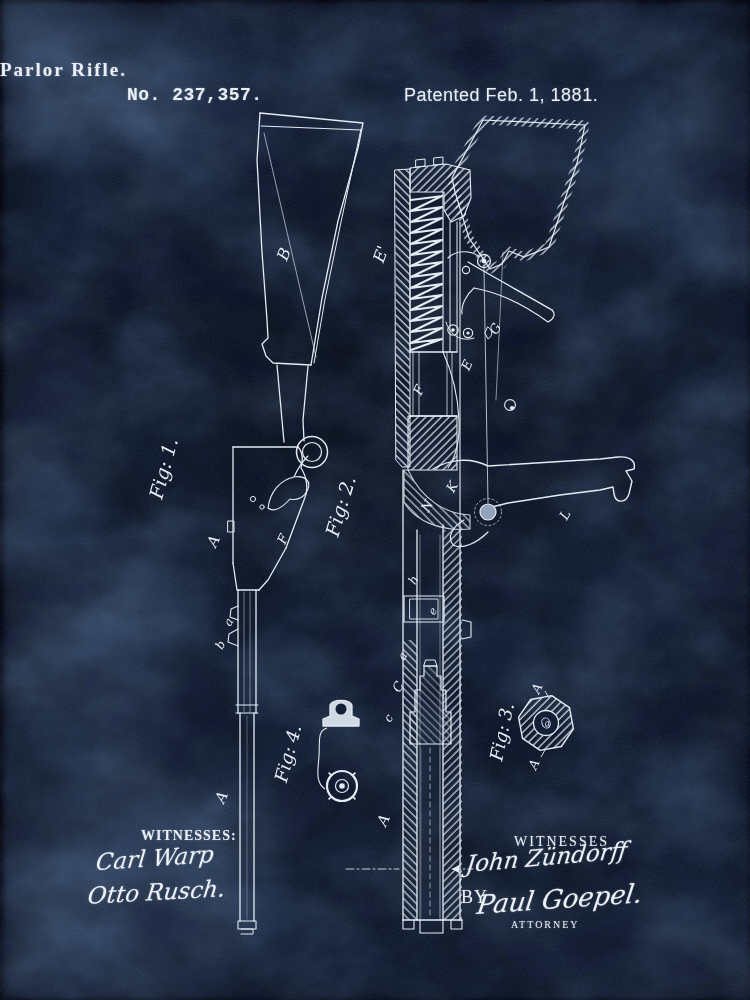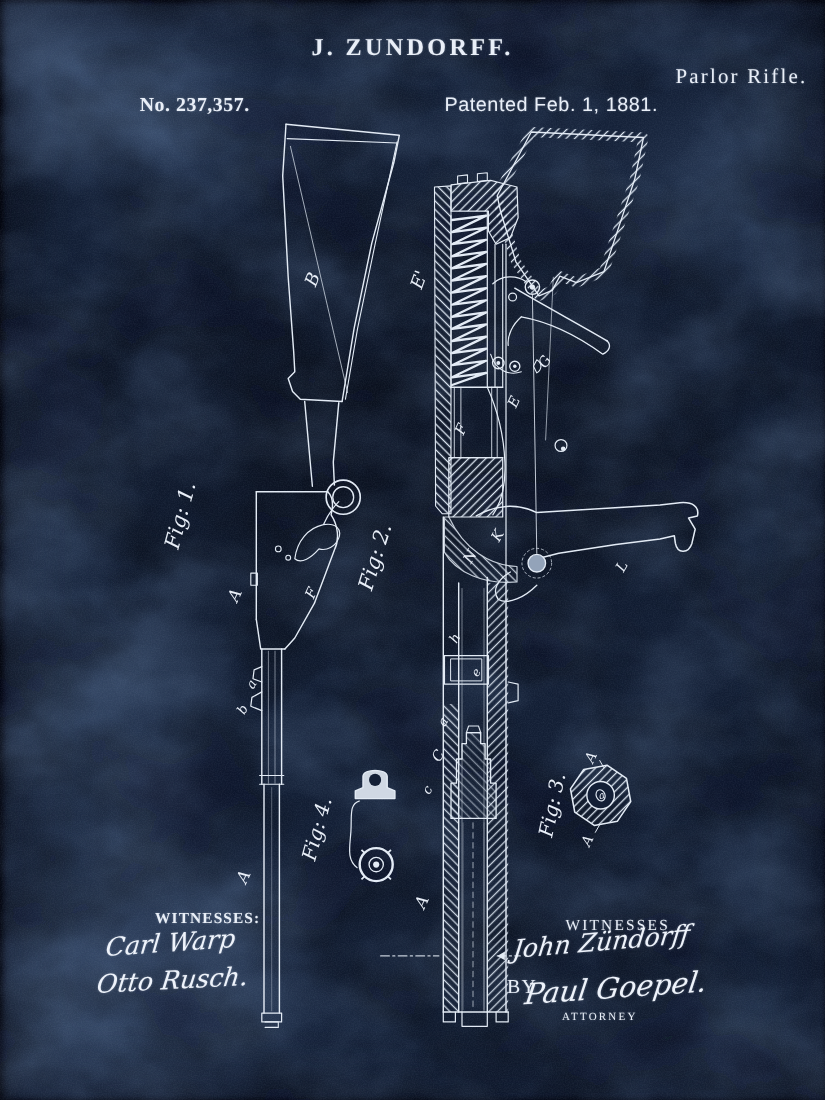--- a/index.html
+++ b/index.html
@@ -17,22 +17,22 @@
       radial-gradient(ellipse 220px 130px at 86% 96%, rgba(90,120,160,.18), transparent 72%),
       radial-gradient(ellipse 430px 320px at 48% 38%, rgba(8,13,26,.55), transparent 78%),
       radial-gradient(ellipse 300px 200px at 62% 84%, rgba(10,16,30,.40), transparent 75%),
       linear-gradient(180deg,#16233b 0%,#111c31 45%,#15223a 100%);
     box-shadow:inset 0 0 70px rgba(0,2,12,.6), inset 3px 0 6px rgba(0,2,10,.8), inset 0 2px 5px rgba(0,2,10,.7);
     font-family:"Liberation Serif",serif;
   }
   svg.draw{position:absolute;left:0;top:0;}
   .txt{position:absolute;color:#e9eff8;text-shadow:0 0 2px rgba(220,232,248,.35);white-space:nowrap;}
   .t1{left:0;right:0;top:30px;text-align:center;font-weight:bold;font-size:22px;letter-spacing:3px;}
-  .t2{left:0;right:16px;top:59px;text-align:right;font-weight:normal;font-size:19px;letter-spacing:2px;}
-  .pno{left:127px;top:85px;font-family:Liberation Serif, serif;font-weight:bold;font-size:18px;letter-spacing:.5px;}
+  .t2{left:0;right:0;top:59px;text-align:left;font-weight:bold;font-size:19px;letter-spacing:2px;}
+  .pno{left:127px;top:85px;font-family:Liberation Mono, monospace;font-weight:bold;font-size:18px;letter-spacing:.5px;}
   .pdate{left:404px;top:85px;font-family:"Liberation Sans",sans-serif;font-weight:normal;font-size:18px;letter-spacing:.5px;}
   .wit{left:141px;top:828px;font-weight:bold;font-size:14px;letter-spacing:1px;}
   .inv{left:514px;top:834px;font-size:14px;letter-spacing:2px;}
   .by{left:461px;top:887px;font-size:18px;letter-spacing:1px;text-align:center;}
   .att{left:511px;top:919px;font-size:10px;letter-spacing:2px;}
   .sig{font-family:"DejaVu Serif",serif;font-style:italic;color:#eef3fb;text-shadow:0 0 2px rgba(225,236,250,.4);}
   .sw1{left:96px;top:845px;font-size:23px;transform:rotate(-4deg) skewX(-10deg);}
   .sw2{left:88px;top:879px;font-size:23px;transform:rotate(-3deg) skewX(-10deg);}
   .si1{left:466px;top:844px;font-size:23px;transform:rotate(-5deg) skewX(-12deg);}
   .si2{left:477px;top:884px;font-size:26px;transform:rotate(-4deg) skewX(-12deg);}
@@ -246,21 +246,20 @@
     <text x="402" y="689" font-size="13" transform="rotate(-60 402 689)">C</text>
     <text x="392" y="720" font-size="12" transform="rotate(-60 392 720)">c</text>
     <text x="388" y="822" font-size="15" transform="rotate(-65 388 822)">A</text>
 
     <text x="541" y="690" font-size="13" transform="rotate(-65 541 690)">A</text>
     <text x="538" y="766" font-size="13" transform="rotate(-65 538 766)">A</text>
     <text x="548" y="726" font-size="9" transform="rotate(-20 548 726)">a</text>
   </g>
 </svg>
 
-<div class="txt t1">J. ZUNDORFF.</div>
 <div class="txt t2">Parlor Rifle.</div>
 <div class="txt pno">No. 237,357.</div>
 <div class="txt pdate">Patented Feb. 1, 1881.</div>
 
 <div class="txt wit">WITNESSES:</div>
 <div class="txt sig sw1">Carl Warp</div>
 <div class="txt sig sw2">Otto Rusch.</div>
 <div class="txt inv">WITNESSES</div>
 <div class="txt sig si1">John Zündorff</div>
 <div class="txt by">BY</div>

